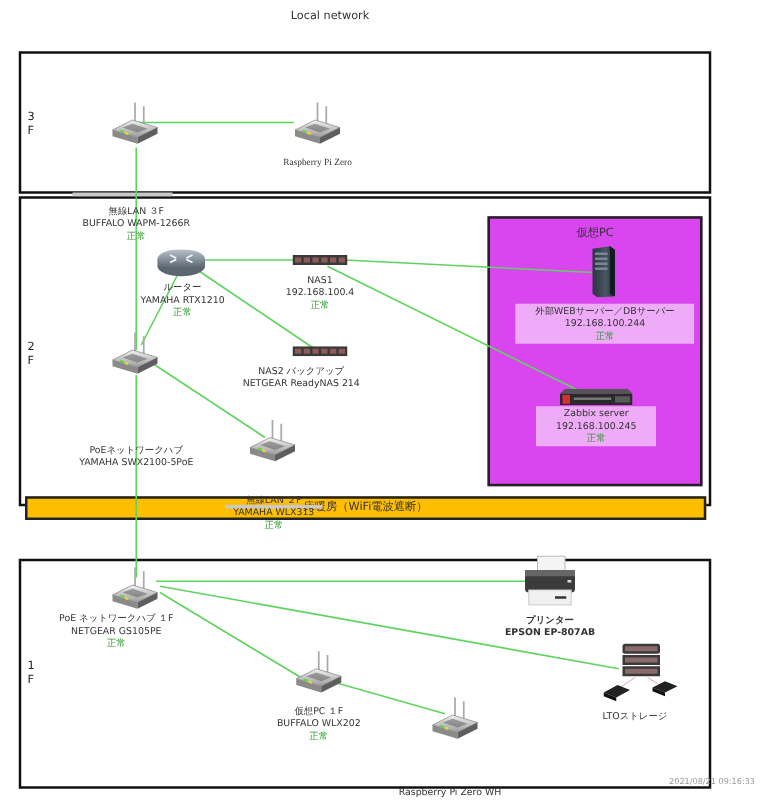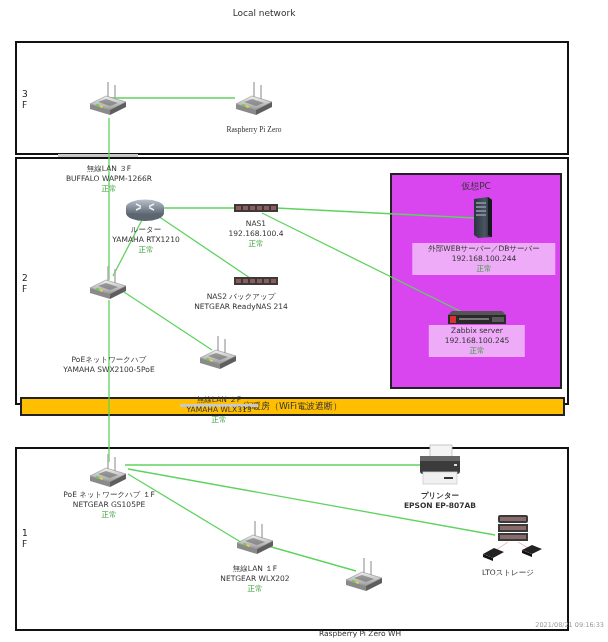--- a/index.html
+++ b/index.html
@@ -200,21 +200,21 @@
 </svg>
 <div class="label boxed" style="left:477px;top:325px;">
   <div>Zabbix server</div>
   <div>192.168.100.245</div>
   <div class="ok">正常</div>
 </div>
 
 <svg class="node" style="left:88px;top:452px;" width="40" height="36">
     <use href="#ap"></use>
   </svg>
-<div class="label" style="left:109px;top:490px;">
+<div class="label" style="left:93px;top:490px;">
   <div>PoE ネットワークハブ １F</div>
   <div>NETGEAR GS105PE</div>
   <div class="ok">正常</div>
 </div>
 
 <svg class="node" style="left:418px;top:444px;" width="44" height="42" viewBox="0 0 44 42">
   <rect x="12" y="1" width="22" height="12" fill="#f4f4f4" stroke="#bbb" stroke-width="0.8"></rect>
   <rect x="2" y="12" width="40" height="18" rx="3" fill="#3b3b3b"></rect>
   <rect x="2" y="12" width="40" height="5" fill="#666"></rect>
   <rect x="5" y="28" width="34" height="12" fill="#f0f0f0" stroke="#ccc" stroke-width="0.8"></rect>
@@ -243,22 +243,22 @@
   <polygon points="40,36 50,40 50,43 40,39" fill="#111"></polygon>
 </svg>
 <div class="label" style="left:508px;top:568px;">
   <div>LTOストレージ</div>
 </div>
 
 <svg class="node" style="left:235px;top:519px;" width="40" height="36">
     <use href="#ap"></use>
   </svg>
 <div class="label" style="left:255px;top:564px;">
-  <div>無線LAN １F</div>
-  <div>NETGEAR WLX202</div>
+  <div>仮想PC １F</div>
+  <div>BUFFALO WLX202</div>
   <div class="ok">正常</div>
 </div>
 
 <svg class="node" style="left:344px;top:556px;" width="40" height="36">
     <use href="#ap"></use>
   </svg>
 <div class="label" style="left:360px;top:601px;margin-top:28px;">
   <div>Raspberry Pi Zero WH</div>
 </div>
 

